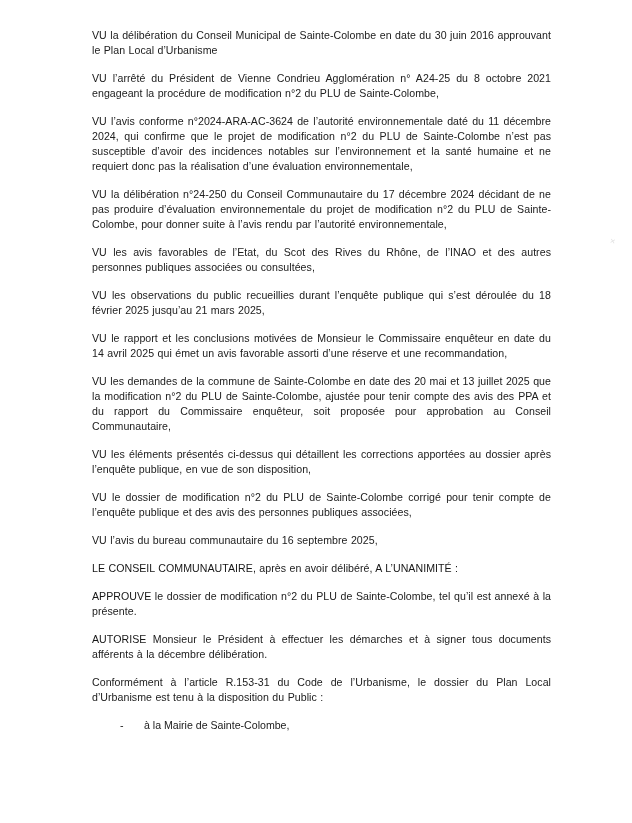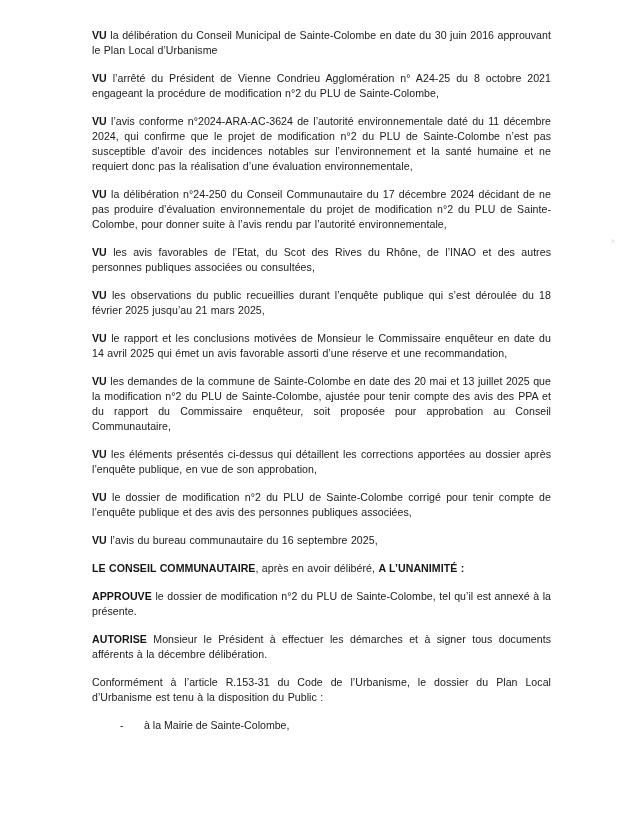--- a/index.html
+++ b/index.html
@@ -31,21 +31,21 @@
   }
   .doc-paragraph {
     margin: 0 0 13px 0;
     font-size: 10.6px;
     line-height: 15px;
     text-align: justify;
     letter-spacing: 0.05px;
     word-spacing: 0.4px;
   }
   .doc-paragraph strong {
-    font-weight: 700;
+    font-weight: 400;
     color: #161616;
   }
   .doc-list {
     list-style: none;
     margin: 2px 0 0 0;
     padding: 0;
     font-size: 10.6px;
     line-height: 15px;
   }
   .doc-list li {
@@ -75,21 +75,21 @@
 <div class="page">
   <div class="doc-body">
       <p class="doc-paragraph"><strong>VU</strong><span> la délibération du Conseil Municipal de Sainte-Colombe en date du 30 juin 2016 approuvant le Plan Local d’Urbanisme</span></p>
       <p class="doc-paragraph"><strong>VU</strong><span> l’arrêté du Président de Vienne Condrieu Agglomération n° A24-25 du 8 octobre 2021 engageant la procédure de modification n°2 du PLU de Sainte-Colombe,</span></p>
       <p class="doc-paragraph"><strong>VU</strong><span> l’avis conforme n°2024-ARA-AC-3624 de l’autorité environnementale daté du 11 décembre 2024, qui confirme que le projet de modification n°2 du PLU de Sainte-Colombe n’est pas susceptible d’avoir des incidences notables sur l’environnement et la santé humaine et ne requiert donc pas la réalisation d’une évaluation environnementale,</span></p>
       <p class="doc-paragraph"><strong>VU</strong><span> la délibération n°24-250 du Conseil Communautaire du 17 décembre 2024 décidant de ne pas produire d’évaluation environnementale du projet de modification n°2 du PLU de Sainte-Colombe, pour donner suite à l’avis rendu par l’autorité environnementale,</span></p>
       <p class="doc-paragraph"><strong>VU</strong><span> les avis favorables de l’Etat, du Scot des Rives du Rhône, de l’INAO et des autres personnes publiques associées ou consultées,</span></p>
       <p class="doc-paragraph"><strong>VU</strong><span> les observations du public recueillies durant l’enquête publique qui s’est déroulée du 18 février 2025 jusqu’au 21 mars 2025,</span></p>
       <p class="doc-paragraph"><strong>VU</strong><span> le rapport et les conclusions motivées de Monsieur le Commissaire enquêteur en date du 14 avril 2025 qui émet un avis favorable assorti d’une réserve et une recommandation,</span></p>
       <p class="doc-paragraph"><strong>VU</strong><span> les demandes de la commune de Sainte-Colombe en date des 20 mai et 13 juillet 2025 que la modification n°2 du PLU de Sainte-Colombe, ajustée pour tenir compte des avis des PPA et du rapport du Commissaire enquêteur, soit proposée pour approbation au Conseil Communautaire,</span></p>
-      <p class="doc-paragraph"><strong>VU</strong><span> les éléments présentés ci-dessus qui détaillent les corrections apportées au dossier après l’enquête publique, en vue de son approbation,</span></p>
+      <p class="doc-paragraph"><strong>VU</strong><span> les éléments présentés ci-dessus qui détaillent les corrections apportées au dossier après l’enquête publique, en vue de son disposition,</span></p>
       <p class="doc-paragraph"><strong>VU</strong><span> le dossier de modification n°2 du PLU de Sainte-Colombe corrigé pour tenir compte de l’enquête publique et des avis des personnes publiques associées,</span></p>
       <p class="doc-paragraph"><strong>VU</strong><span> l’avis du bureau communautaire du 16 septembre 2025,</span></p>
       <p class="doc-paragraph"><strong>LE CONSEIL COMMUNAUTAIRE</strong><span>, après en avoir délibéré, </span><strong>A L’UNANIMITÉ :</strong></p>
       <p class="doc-paragraph"><strong>APPROUVE</strong><span> le dossier de modification n°2 du PLU de Sainte-Colombe, tel qu’il est annexé à la présente.</span></p>
       <p class="doc-paragraph"><strong>AUTORISE</strong><span> Monsieur le Président à effectuer les démarches et à signer tous documents afférents à la décembre délibération.</span></p>
       <p class="doc-paragraph"><span>Conformément à l’article R.153-31 du Code de l’Urbanisme, le dossier du Plan Local d’Urbanisme est tenu à la disposition du Public :</span></p>
       <ul class="doc-list">
         <li>à la Mairie de Sainte-Colombe,</li>
       </ul>
     </div>

